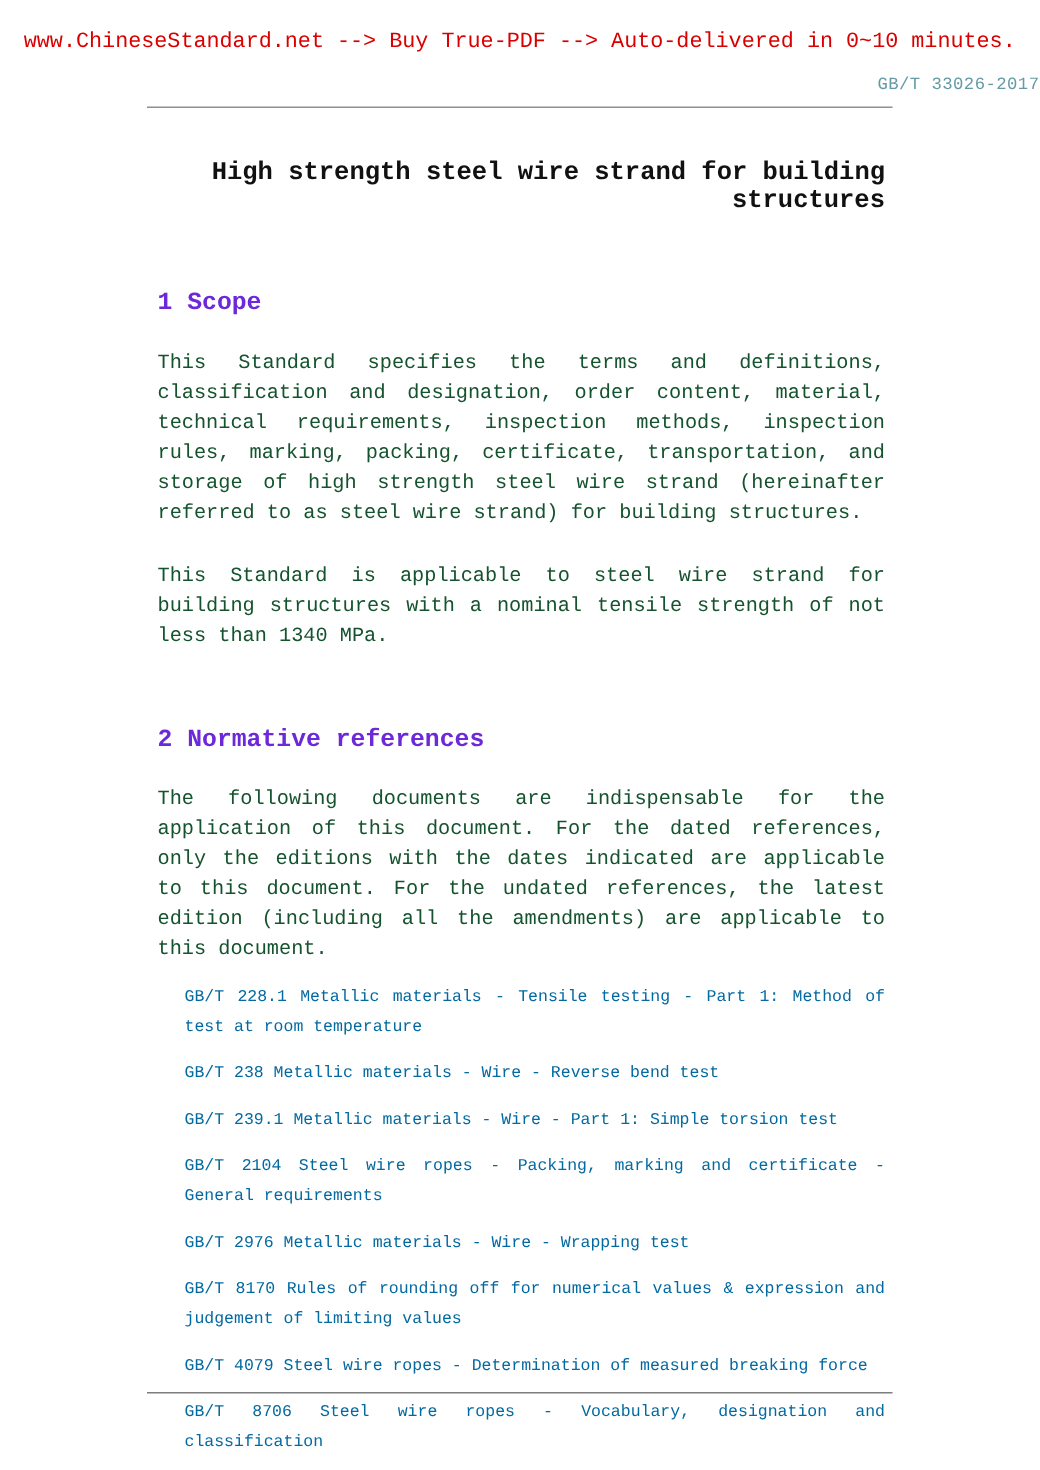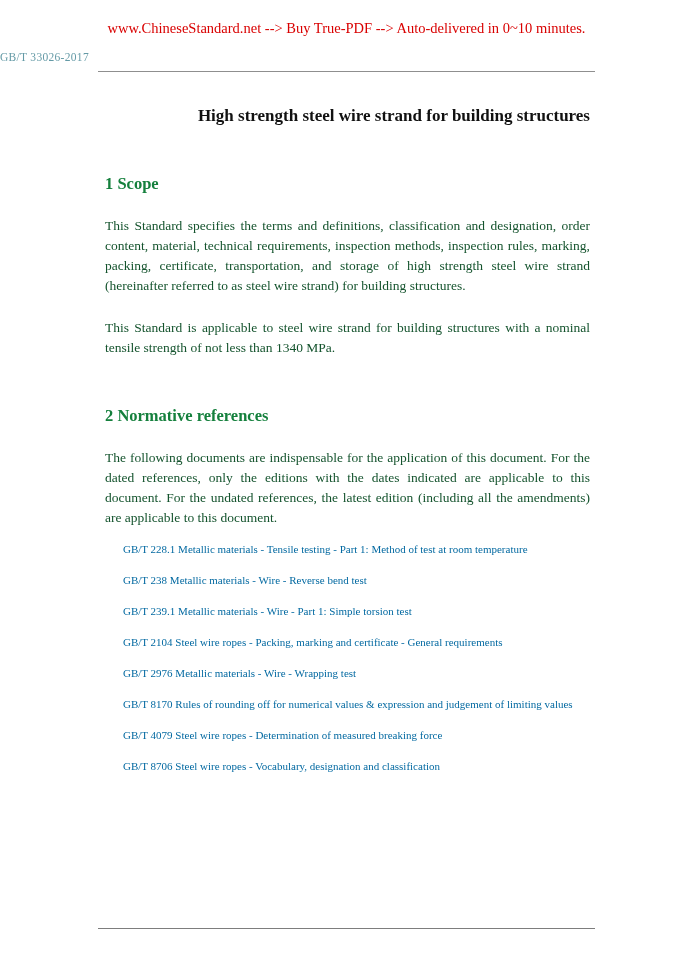--- a/index.html
+++ b/index.html
@@ -5,35 +5,35 @@
   html, body {
     margin: 0;
     padding: 0;
     background: #ffffff;
   }
   .page {
     position: relative;
     width: 693px;
     height: 980px;
     background: #ffffff;
-    font-family: Liberation Serif, serif;
+    font-family: Liberation Mono, monospace;
     color: #1a1a1a;
     overflow: hidden;
     box-sizing: border-box;
   }
   .banner {
     margin-top: 20px;
     text-align: center;
     color: #d90000;
     font-size: 14.5px;
     cursor: pointer;
   }
   .doc-num {
     margin-top: 14px;
-    text-align: left;
+    text-align: right;
     color: #649aa6;
     font-size: 11.5px;
     letter-spacing: 0.3px;
   }
   .rule {
     border: none;
     border-top: 1px solid #8f8f8f;
     margin: 8px 98px 0 98px;
   }
   .content {
@@ -43,21 +43,21 @@
     margin: 34px 0 0 0;
     text-align: right;
     font-size: 17px;
     font-weight: bold;
     color: #111;
   }
   .section-heading {
     margin: 48px 0 0 0;
     font-size: 16.5px;
     font-weight: bold;
-    color: #15803d;
+    color: #6d28d9;
   }
   .para {
     margin: 22px 0 0 0;
     font-size: 13.5px;
     line-height: 20px;
     text-align: justify;
     color: #14532d;
   }
   .ref {
     margin: 11px 0 0 18px;

